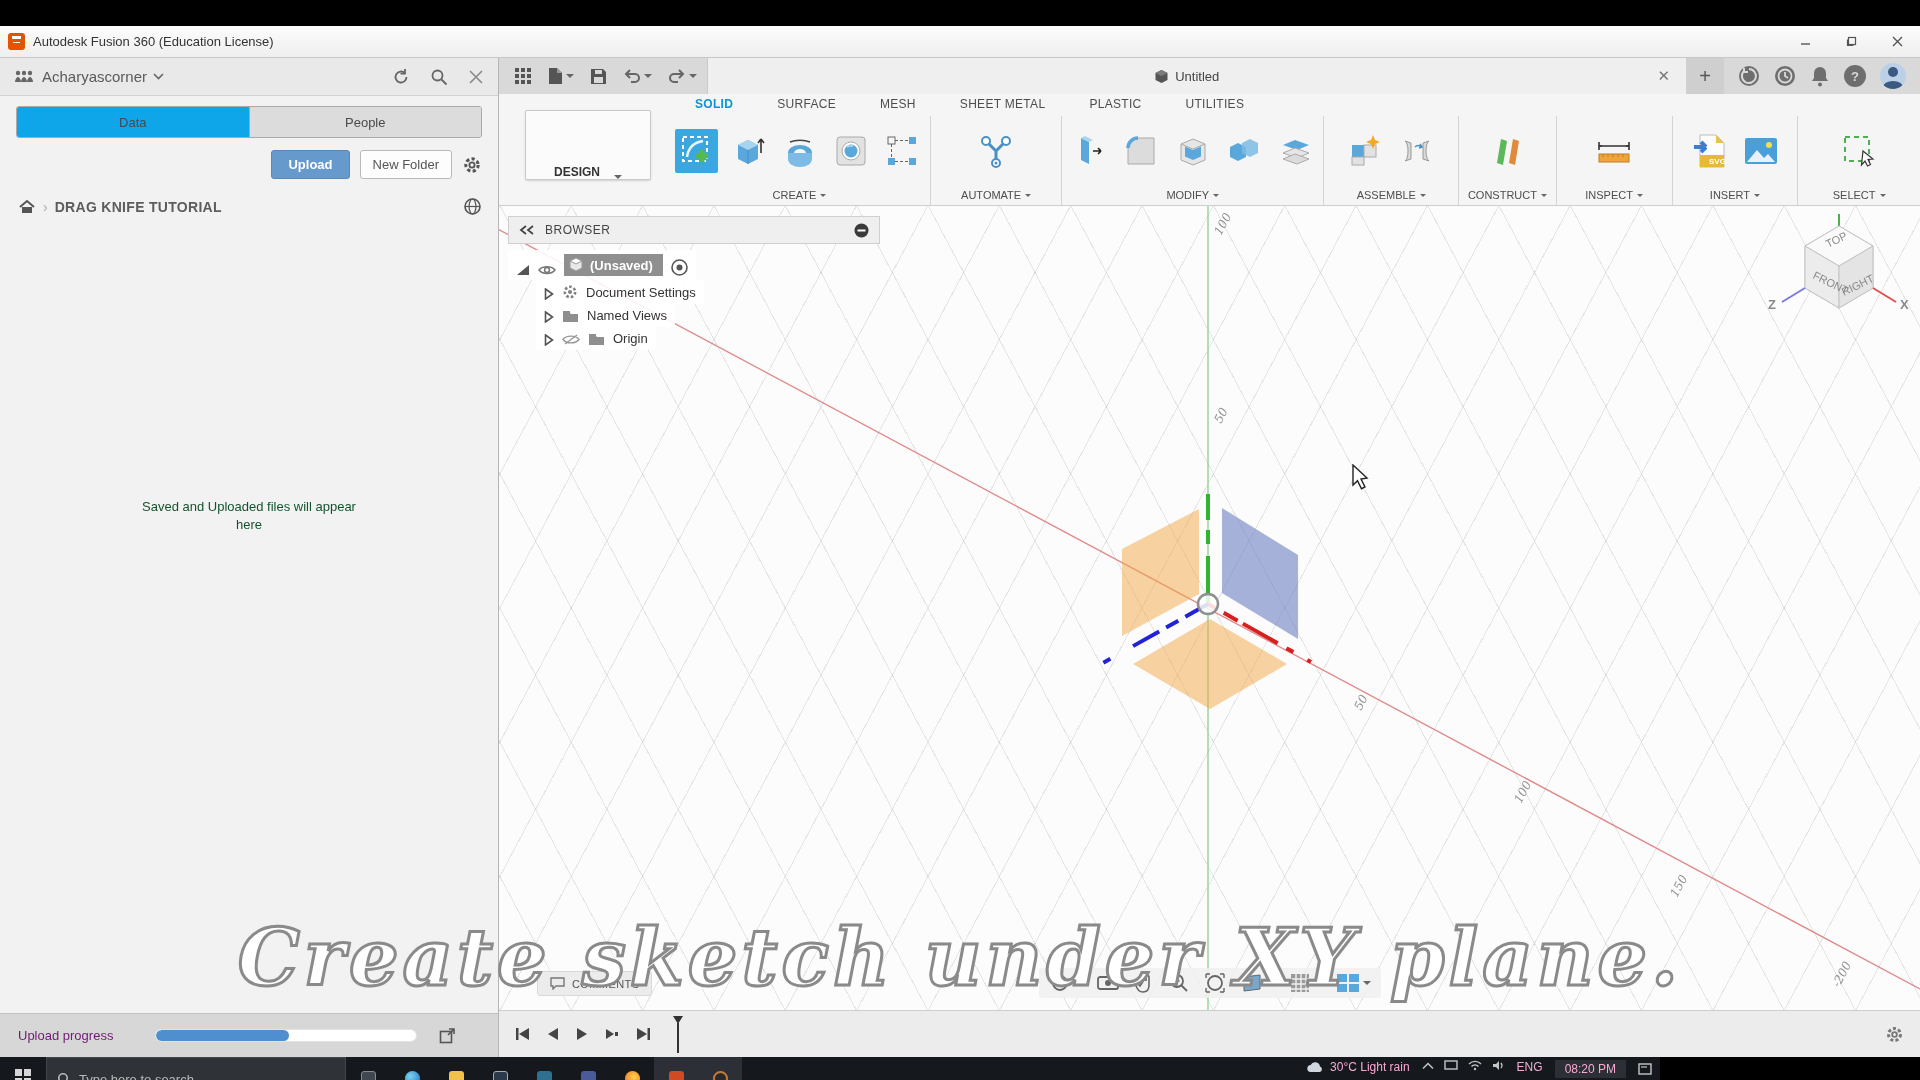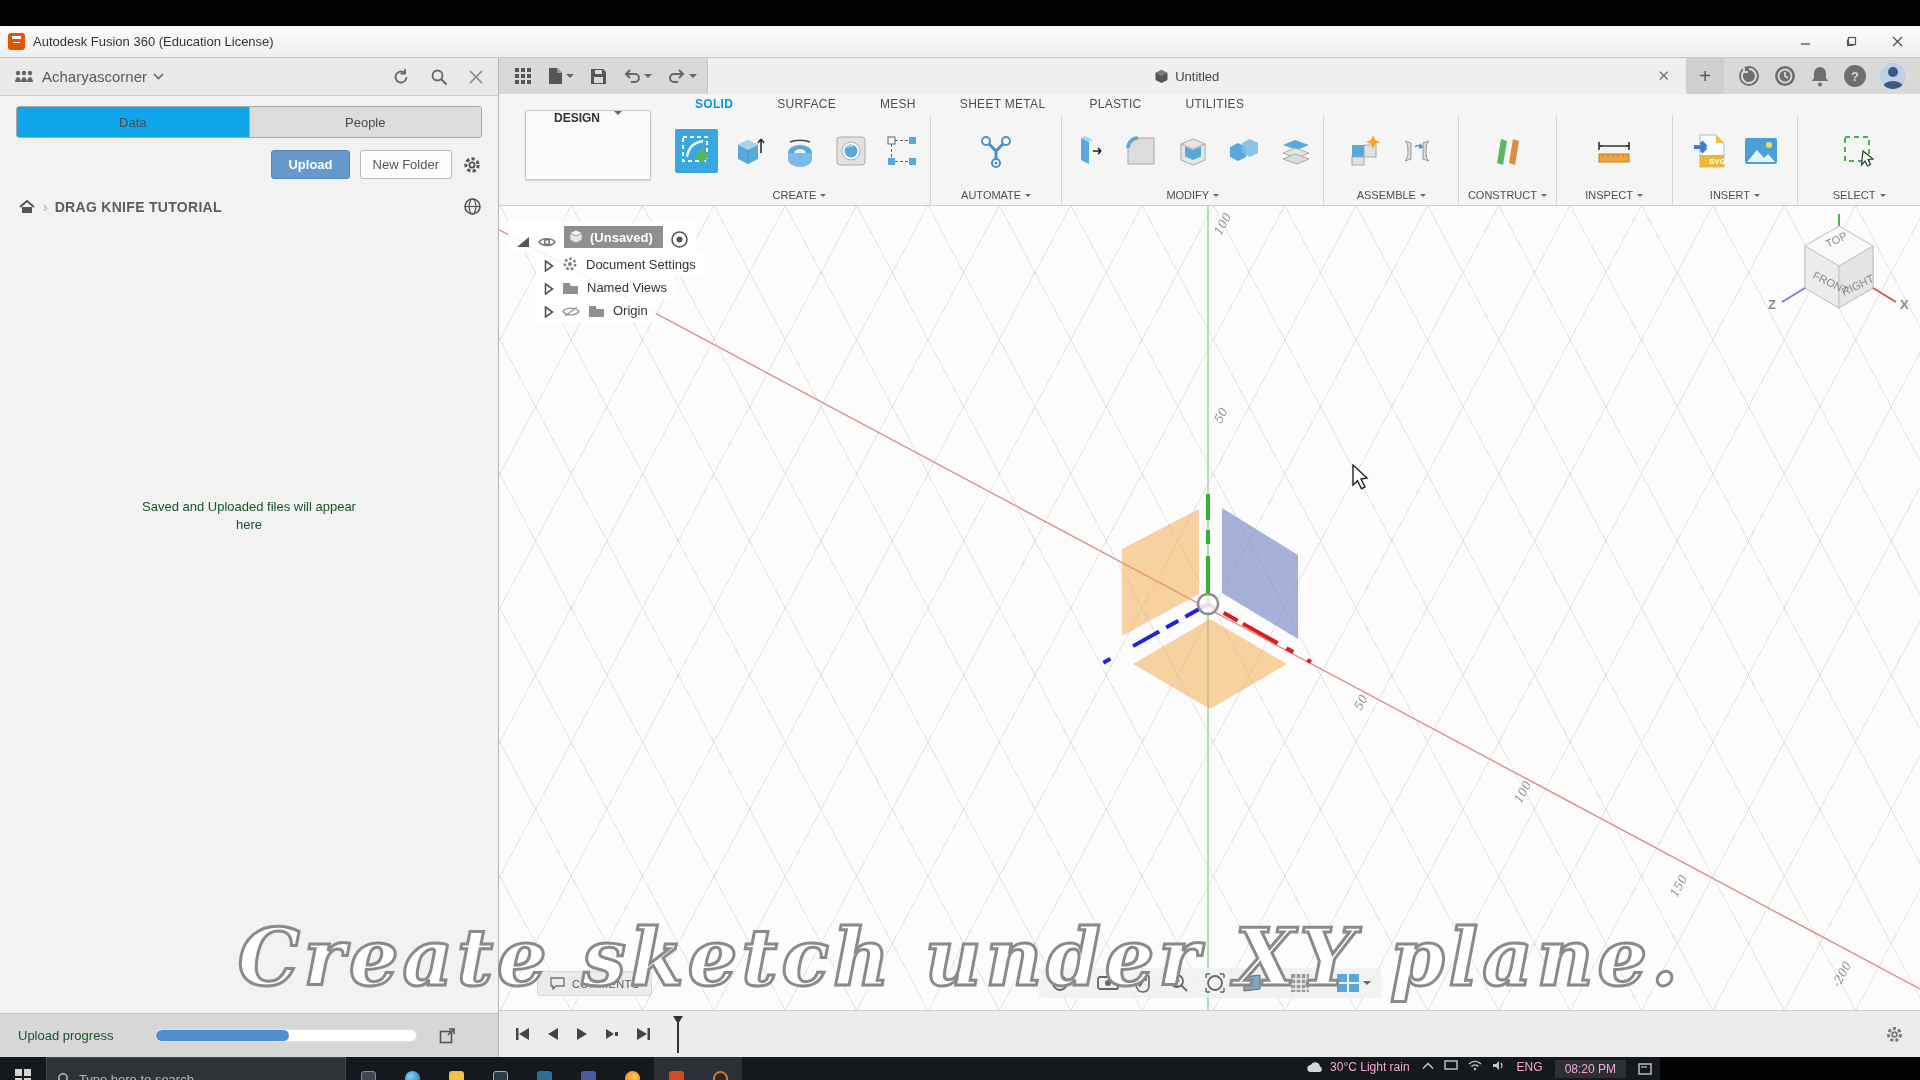--- a/index.html
+++ b/index.html
@@ -43,21 +43,21 @@
   .btn-newfolder { background:#fdfdfd; color:#555; font-size:13px;
                    border:1px solid #b9b9b9; border-radius:3px; padding:6px 12px; }
   .breadcrumb-row { display:flex; align-items:center; margin:18px 16px 0 18px; }
   .crumb-sep { color:#aaa; font-size:14px; margin:0 7px; }
   .breadcrumb-label { font-size:14px; font-weight:bold; color:#5d5d5d; letter-spacing:.3px; }
   .breadcrumb-row .globe { margin-left:auto; }
   .empty-msg { position:absolute; top:440px; left:50%; transform:translateX(-50%);
                width:230px; text-align:center; font-size:13px; color:#14532d; line-height:1.35; }
   .upload-row { position:absolute; left:0; bottom:0; width:100%; height:44px; background:#d7d7d7;
                 border-top:1px solid #c2c2c2; display:flex; align-items:center; padding:0 18px; }
-  .upload-row .lbl { font-size:13px; color:#14532d; }
+  .upload-row .lbl { font-size:13px; color:#701a75; }
   .progress-track { width:262px; height:13px; background:#fff; border-radius:7px; margin-left:42px;
                     overflow:hidden; border:1px solid #e2e2e2; }
   .progress-fill { height:100%; background:#4f8fd0; border-radius:7px; }
   .upload-row .ext { margin-left:22px; }
 
   
   .main { flex:1; display:flex; flex-direction:column; position:relative; }
 
   
   .qat { height:36px; background:#d9d9d9; display:flex; align-items:center; flex:none; }
@@ -78,21 +78,21 @@
   .avatar { width:26px; height:26px; border-radius:50%; background:#bcd0e8; position:relative; overflow:hidden; }
   .avatar::before { content:""; position:absolute; top:4px; left:8px; width:10px; height:10px;
                     border-radius:50%; background:#3a5a82; }
   .avatar::after { content:""; position:absolute; bottom:-4px; left:3px; width:20px; height:12px;
                    border-radius:50% 50% 0 0; background:#3a5a82; }
 
   
   .ribbon { height:112px; background:#f5f5f5; border-bottom:1px solid #cfcfcf; position:relative; flex:none; }
   .design-btn { position:absolute; left:26px; top:16px; width:126px; height:70px; background:#fbfbfb;
                 border:1px solid #c9c9c9; border-radius:2px; box-shadow:0 1px 2px rgba(0,0,0,.15);
-                display:flex; align-items:flex-start; justify-content:center; gap:14px;
+                display:flex; align-items:flex-end; justify-content:center; gap:14px;
                 font-size:12px; font-weight:bold; color:#333; }
   .ribbon-tabs { position:absolute; top:3px; left:196px; display:flex; gap:44px; }
   .rtab { font-size:12px; color:#4d4d4d; letter-spacing:.3px; }
   .rtab.active { color:#0696d7; font-weight:bold; }
   .ribbon-groups { position:absolute; top:22px; left:170px; right:0; bottom:0; display:flex; }
   .rgroup { display:flex; flex-direction:column; border-right:1px solid #d4d4d4; padding:0 6px; }
   .rgroup:last-child { border-right:none; }
   .gicons { flex:1; display:flex; align-items:center; justify-content:center; gap:8px; }
   .glabel { height:20px; display:flex; align-items:center; justify-content:center; gap:4px;
             font-size:11px; color:#4d4d4d; }
@@ -590,20 +590,30 @@
 
         <text class="mark" transform="translate(722,30) rotate(-62)">100</text>
         <text class="mark" transform="translate(722,218) rotate(-62)">50</text>
         <text class="mark" transform="translate(862,505) rotate(-62)">50</text>
         <text class="mark" transform="translate(1022,598) rotate(-62)">100</text>
         <text class="mark" transform="translate(1178,692) rotate(-62)">150</text>
         <text class="mark" transform="translate(1340,782) rotate(-62)">-200</text>
       </svg>
 
       <div class="browser-panel">
+        <div class="browser-header">
+          <svg width="16" height="10" viewBox="0 0 16 10">
+            <path d="M7 1L2 5l5 4M14 1L9 5l5 4" fill="none" stroke="#444" stroke-width="1.8"></path>
+          </svg>
+          <span class="browser-title">BROWSER</span>
+          <svg class="minus" width="15" height="15" viewBox="0 0 15 15">
+            <circle cx="7.5" cy="7.5" r="7" fill="#3a3a3a"></circle>
+              <rect x="3.5" y="6.5" width="8" height="2" fill="#fff"></rect>
+          </svg>
+        </div>
         <div class="btree">
           <div class="btree-row">
             <svg width="14" height="12" viewBox="0 0 14 12">
                 <polygon points="1,11 13,11 13,1" fill="#555"></polygon>
               </svg>
             <svg width="18" height="12" viewBox="0 0 18 12">
               <path d="M1 6C4 1.5 14 1.5 17 6 14 10.5 4 10.5 1 6z" fill="none" stroke="#777" stroke-width="1.5"></path>
                 <circle cx="9" cy="6" r="2.4" fill="none" stroke="#777" stroke-width="1.5"></circle>
             </svg>
             <span class="unsaved-chip">

